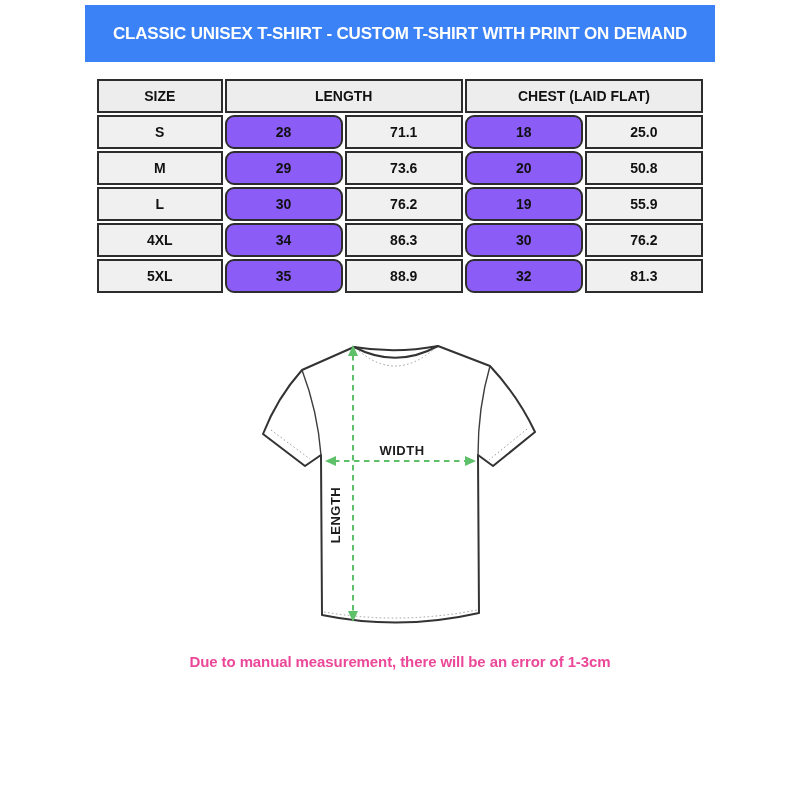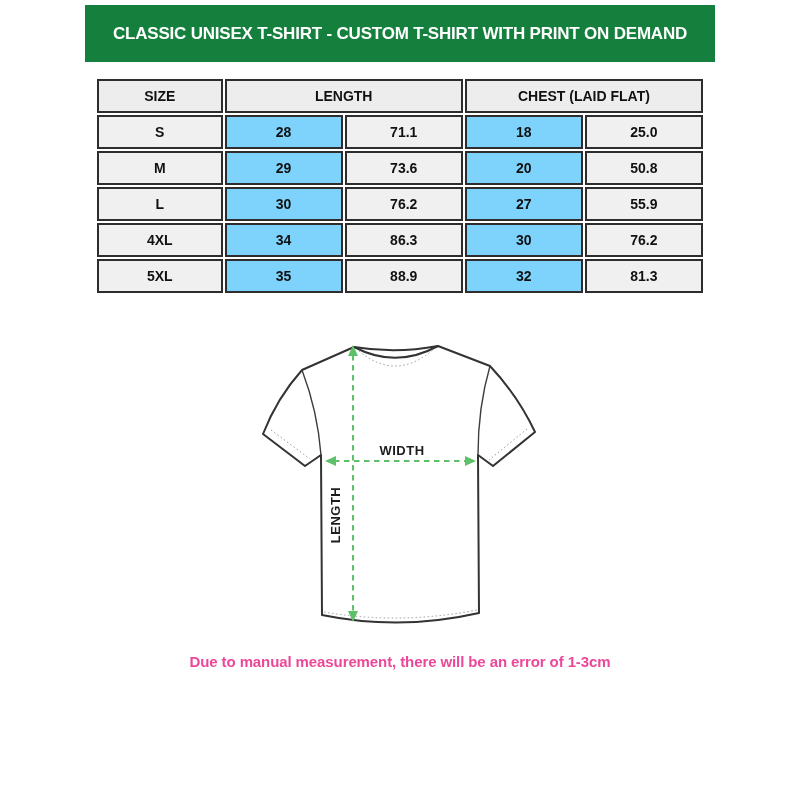--- a/index.html
+++ b/index.html
@@ -10,21 +10,21 @@
     font-family: "Liberation Sans", sans-serif;
     overflow: hidden;
   }
   .content {
     width: 630px;
     margin: 5px auto 0;
   }
   .banner {
     width: 100%;
     height: 57px;
-    background: #15803d;
+    background: #3b82f6;
     color: #ffffff;
     display: flex;
     align-items: center;
     justify-content: center;
   }
   .banner h1 {
     margin: 0;
     font-size: 17px;
     font-weight: bold;
     letter-spacing: -0.2px;
@@ -43,21 +43,21 @@
     text-align: center;
     vertical-align: middle;
     font-size: 14px;
     line-height: 17px;
     font-weight: bold;
     color: #111111;
     padding: 6.5px 4px;
   }
   table.size-chart th { background: #ededed; margin-top: 38px; }
   td.shaded { background: #f0f0f0; }
-  td.plain  { background: #7dd3fc; }
+  td.plain  { background: #8b5cf6; border-radius: 9px; }
   .diagram-wrap {
     width: 300px;
     margin: 46px auto 0;
   }
   .diagram-wrap svg { display: block; }
   .tshirt-label {
     font-family: "Liberation Sans", sans-serif;
     font-size: 13px;
     font-weight: bold;
     letter-spacing: 0.5px;
@@ -108,21 +108,21 @@
         <td class="shaded">M</td>
         <td class="plain">29</td>
         <td class="shaded">73.6</td>
         <td class="plain">20</td>
         <td class="shaded">50.8</td>
       </tr>
       <tr>
         <td class="shaded">L</td>
         <td class="plain">30</td>
         <td class="shaded">76.2</td>
-        <td class="plain">27</td>
+        <td class="plain">19</td>
         <td class="shaded">55.9</td>
       </tr>
       <tr>
         <td class="shaded">4XL</td>
         <td class="plain">34</td>
         <td class="shaded">86.3</td>
         <td class="plain">30</td>
         <td class="shaded">76.2</td>
       </tr>
       <tr>

